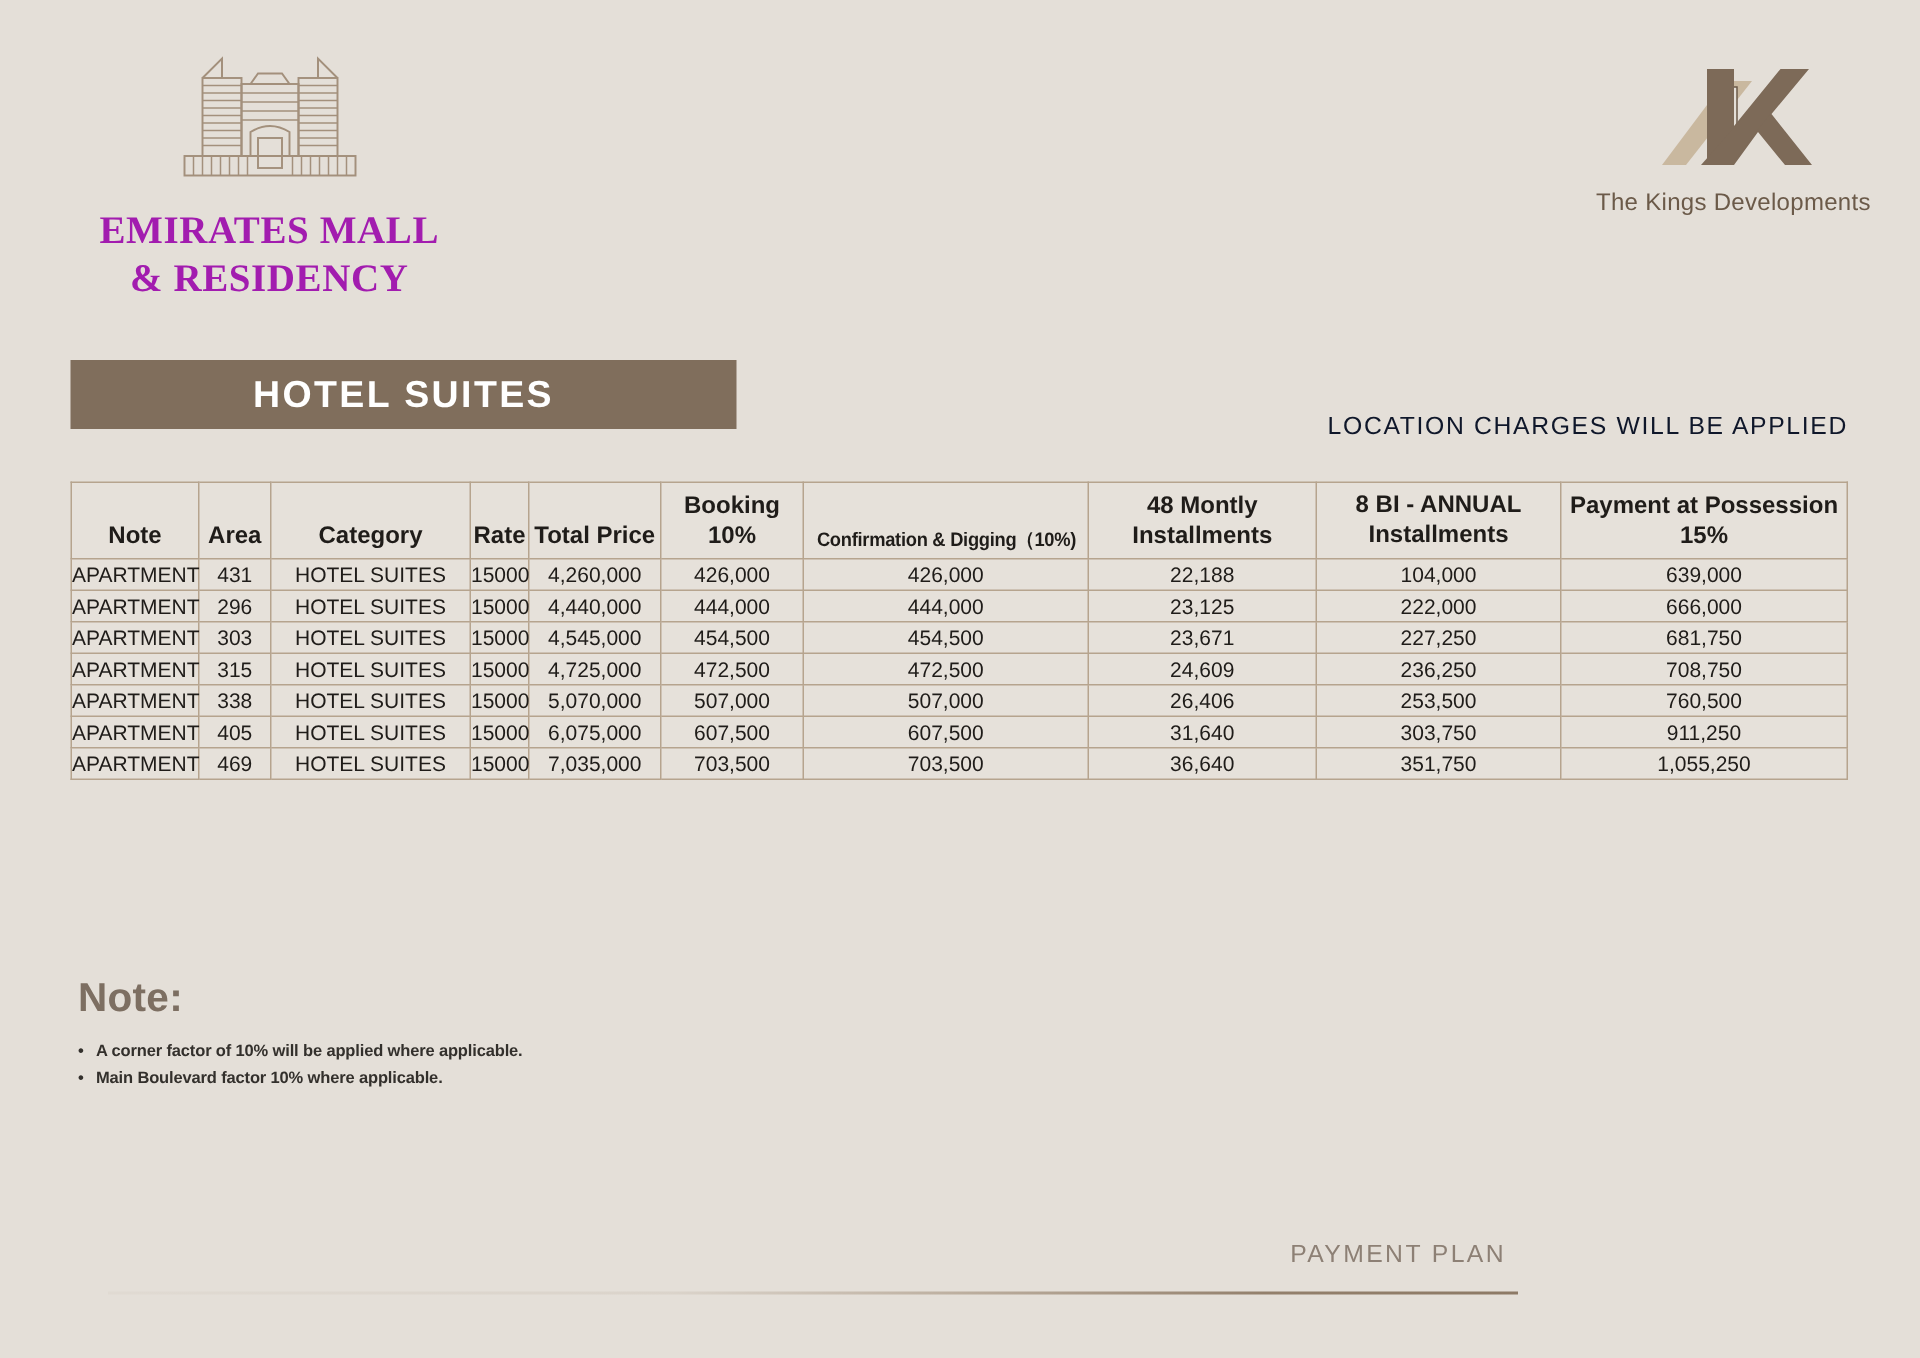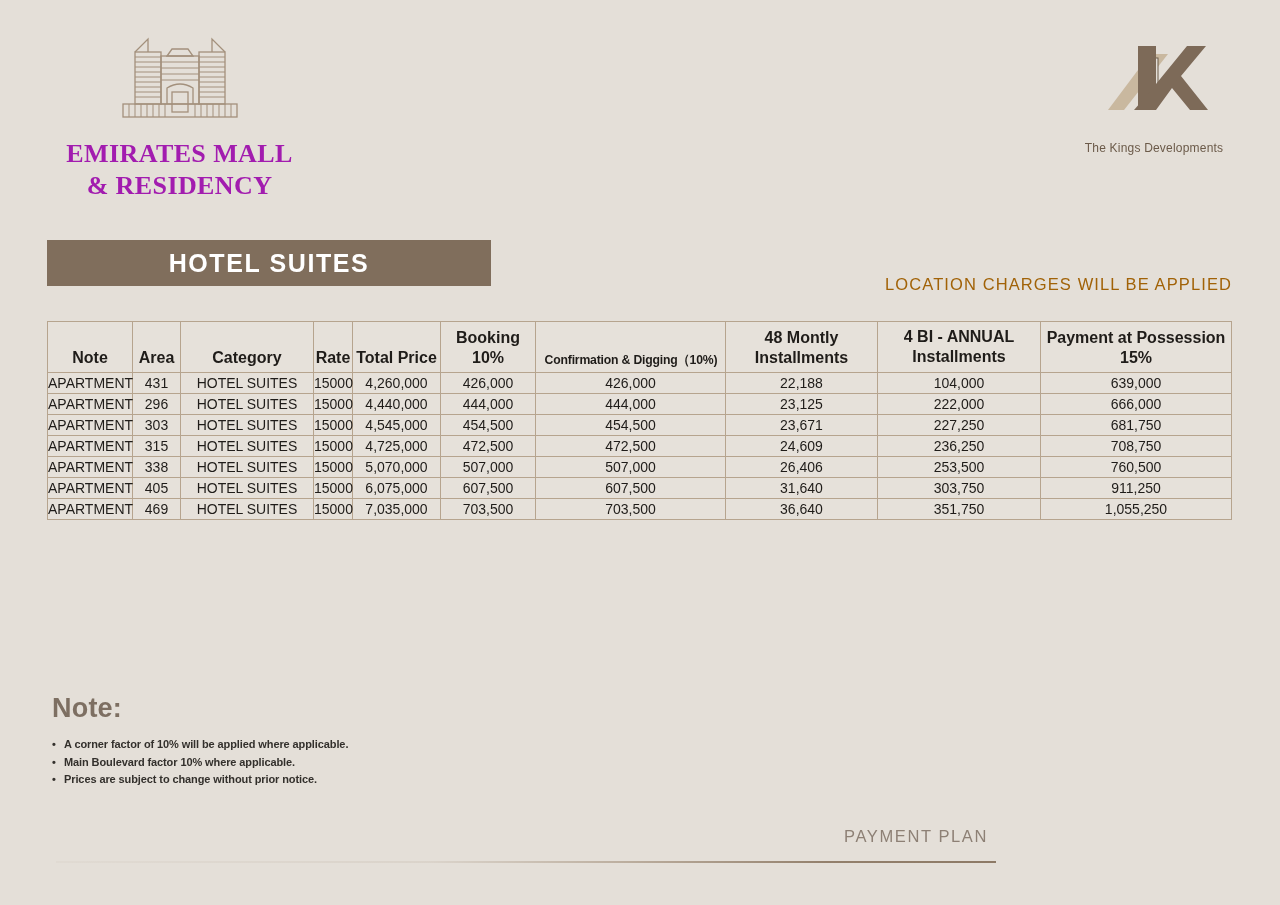--- a/index.html
+++ b/index.html
@@ -55,24 +55,24 @@
     width: 180px;
     text-align: center;
   }
   .brand-right .logo-mark {
     height: 85px;
     display: flex;
     align-items: flex-end;
     justify-content: center;
   }
   .brand-right .dev-name {
-    font-size: 12px;
+    font-size: 16px;
     color: #6b5a49;
     letter-spacing: 0.2px;
-    margin-top: 20px;
+    margin-top: 6px;
     white-space: nowrap;
   }
 
   
   .title-band {
     position: absolute;
     left: 47px;
     top: 240px;
     width: 444px;
     height: 46px;
@@ -86,21 +86,21 @@
     font-size: 25px;
     font-weight: bold;
     letter-spacing: 1.6px;
   }
   .location-note {
     position: absolute;
     right: 48px;
     top: 275px;
     font-size: 16.5px;
     letter-spacing: 1.1px;
-    color: #a16207;
+    color: #0f172a;
   }
 
   
   .table-wrap {
     position: absolute;
     left: 47px;
     top: 321px;
     width: 1184px;
   }
   table.plan {
@@ -152,21 +152,20 @@
   col.c-inst48 { width: 152px; }
   col.c-bi8    { width: 163px; }
   col.c-poss   { width: 191px; }
 
   
   .note-block {
     position: absolute;
     left: 52px;
     top: 650px;
     width: 600px;
-    margin-top: 43px;
   }
   .note-title {
     font-size: 27px;
     font-weight: bold;
     color: #7d6f62;
     letter-spacing: 0.2px;
   }
   .note-list {
     margin: 12px 0 0 0;
     padding: 0;
@@ -181,21 +180,21 @@
   }
   .note-list li .dot {
     display: inline-block;
     width: 12px;
     color: #33302c;
   }
 
   
   .footer {
     position: absolute;
-    left: 0;
+    left: 16px;
     bottom: 0;
     width: 1052px;
     height: 90px;
   }
   .footer-label {
     position: absolute;
     right: 64px;
     top: 12px;
     font-size: 16.5px;
     letter-spacing: 1.6px;
@@ -331,21 +330,21 @@
       <tr>
         <th>Note</th>
         <th>Area</th>
         <th>Category</th>
         <th>Rate</th>
         <th>Total Price</th>
         <th>Booking 10%</th>
         <th class="condensed">Confirmation &amp; Digging（10%)</th>
         <th>48 Montly Installments</th>
         <th class="two-line">
-          <span>4 BI - ANNUAL</span><br>
+          <span>8 BI - ANNUAL</span><br>
           <span>Installments</span>
         </th>
         <th>Payment at Possession 15%</th>
       </tr>
     </thead>
     <tbody id="plan-body">
         <tr>
           <td>APARTMENT</td>
           <td>431</td>
           <td>HOTEL SUITES</td>
@@ -431,20 +430,19 @@
         </tr>
       </tbody>
   </table>
 </div>
 
 <div class="note-block">
   <div class="note-title">Note:</div>
   <ul class="note-list" id="note-list">
       <li><span class="dot">•</span><span>A corner factor of 10% will be applied where applicable.</span></li>
       <li><span class="dot">•</span><span>Main Boulevard factor 10% where applicable.</span></li>
-      <li><span class="dot">•</span><span>Prices are subject to change without prior notice.</span></li>
     </ul>
 </div>
 
 <div class="footer">
   <div class="footer-label">PAYMENT PLAN</div>
   <div class="footer-rule"></div>
 </div>
 
 </body></html>

